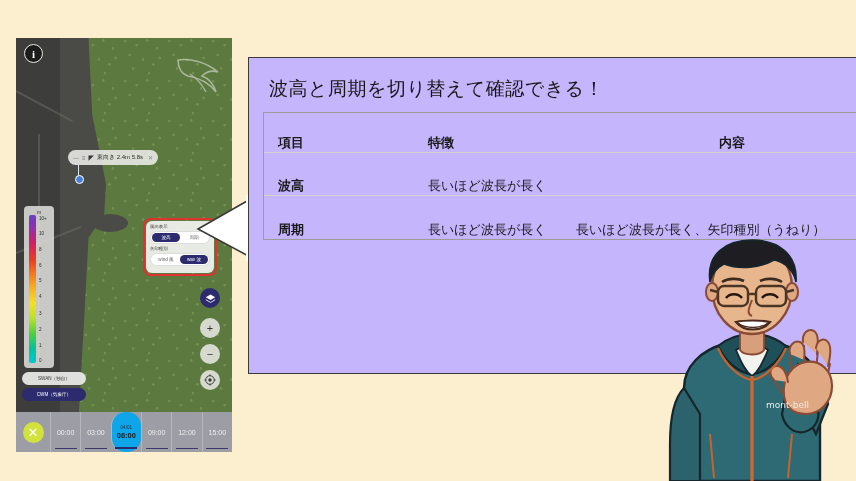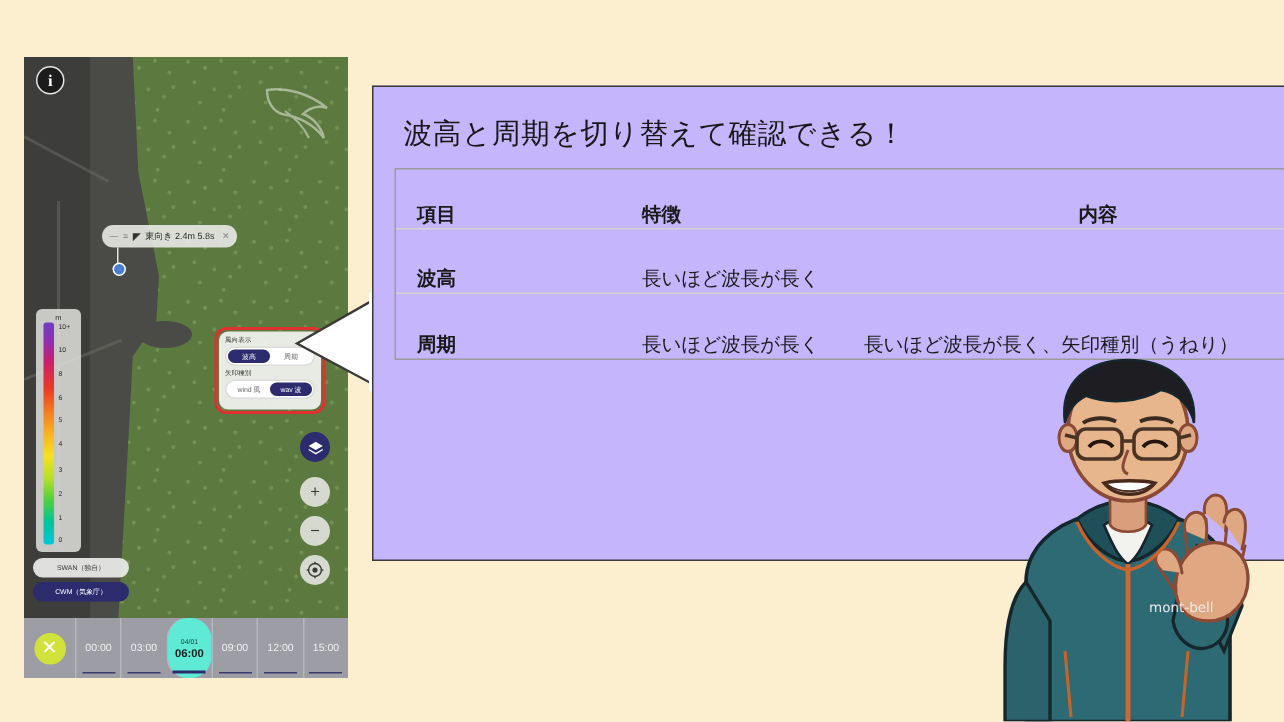--- a/index.html
+++ b/index.html
@@ -329,21 +329,21 @@
     display: flex;
     flex-direction: column;
     align-items: center;
     justify-content: center;
     position: relative;
     color: #efefef;
   }
   .tl-slot .d { font-size: 4.6px; opacity: .85; line-height: 6px; }
   .tl-slot .t { font-size: 7px; line-height: 9px; }
   .tl-slot.sel {
-    background: #5eead4;
+    background: #0ea5e9;
     color: #1f1f1f;
     border-radius: 14px;
   }
   .tl-slot.sel .t { font-weight: bold; font-size: 7.5px; }
   .tl-slot::after {
     content: "";
     position: absolute;
     left: 12%;
     right: 12%;
     bottom: 3px;

